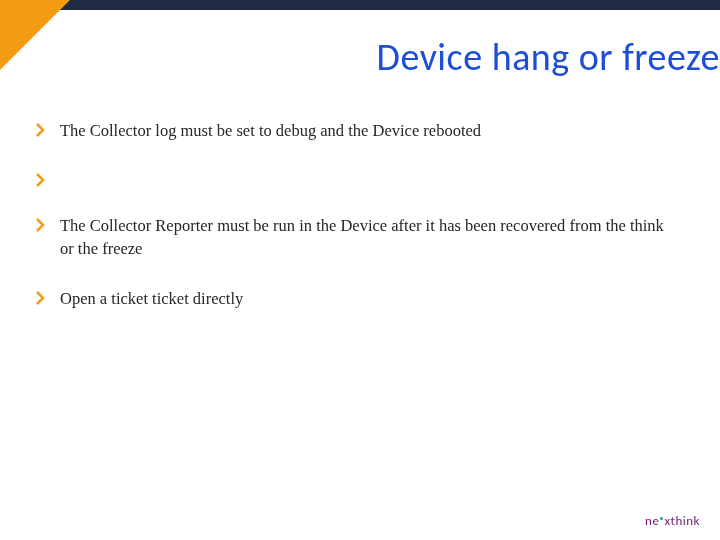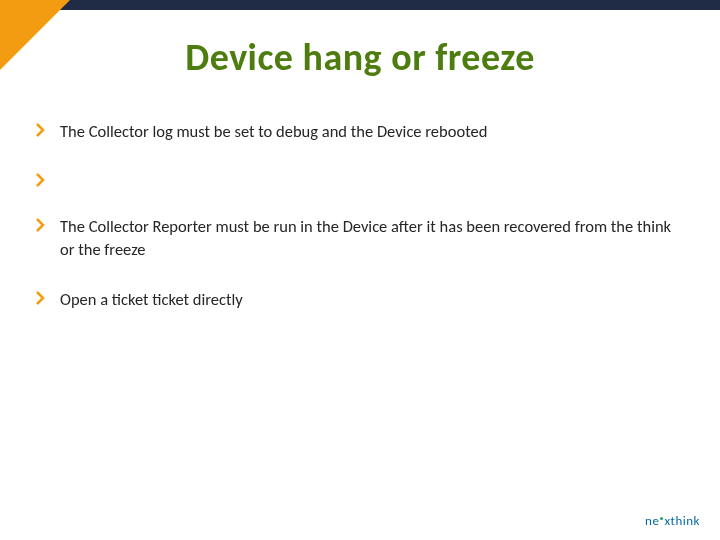--- a/index.html
+++ b/index.html
@@ -1,26 +1,26 @@
 <!DOCTYPE html>
 <html><head>
 <meta charset="utf-8">
 <style>
   * { margin: 0; padding: 0; box-sizing: border-box; }
   html, body { width: 720px; height: 540px; background: #fff; font-family: "Segoe UI", Calibri, Arial, sans-serif; overflow: hidden; }
   .slide { position: relative; width: 720px; height: 540px; }
   .topbar { position: absolute; top: 0; left: 0; right: 0; height: 10px; background: #1f2a44; }
   .corner { position: absolute; top: 0; left: 0; width: 0; height: 0; border-top: 70px solid #f39c12; border-right: 70px solid transparent; }
-  .title { position: absolute; top: 34px; left: 0; right: 0; text-align: center; font-size: 38px; font-weight: 700; color: #4d7c0f; letter-spacing: 0.5px; }
-  .body { position: absolute; top: 120px; left: 36px; right: 48px; }
+  .title { position: absolute; top: 34px; left: 0; right: 0; text-align: right; font-size: 38px; font-weight: 400; color: #1d4ed8; letter-spacing: 0.5px; }
+  .body { position: absolute; top: 120px; left: 36px; right: 48px; font-family: Liberation Serif, serif; }
   .item { display: flex; align-items: flex-start; margin-bottom: 28px; color: #262626; }
   .chev { flex: 0 0 auto; margin-right: 14px; margin-top: 3px; }
   .chev svg { display: block; }
   .text { font-size: 16.5px; line-height: 1.35; font-weight: 400; }
-  .logo { position: absolute; right: 20px; bottom: 12px; font-size: 13px; color: #0369a1; letter-spacing: 0.5px; font-weight: 400; }
+  .logo { position: absolute; right: 20px; bottom: 12px; font-size: 13px; color: #701a75; letter-spacing: 0.5px; font-weight: 400; }
   .logo .dot { display: inline-block; width: 3px; height: 3px; background: #1aa566; border-radius: 50%; vertical-align: super; margin: 0 1px; }
 </style>
 </head>
 <body>
 
 <div class="slide">
   <div class="topbar"></div>
   <div class="corner"></div>
 
   <div class="title">Device hang or freeze</div>

